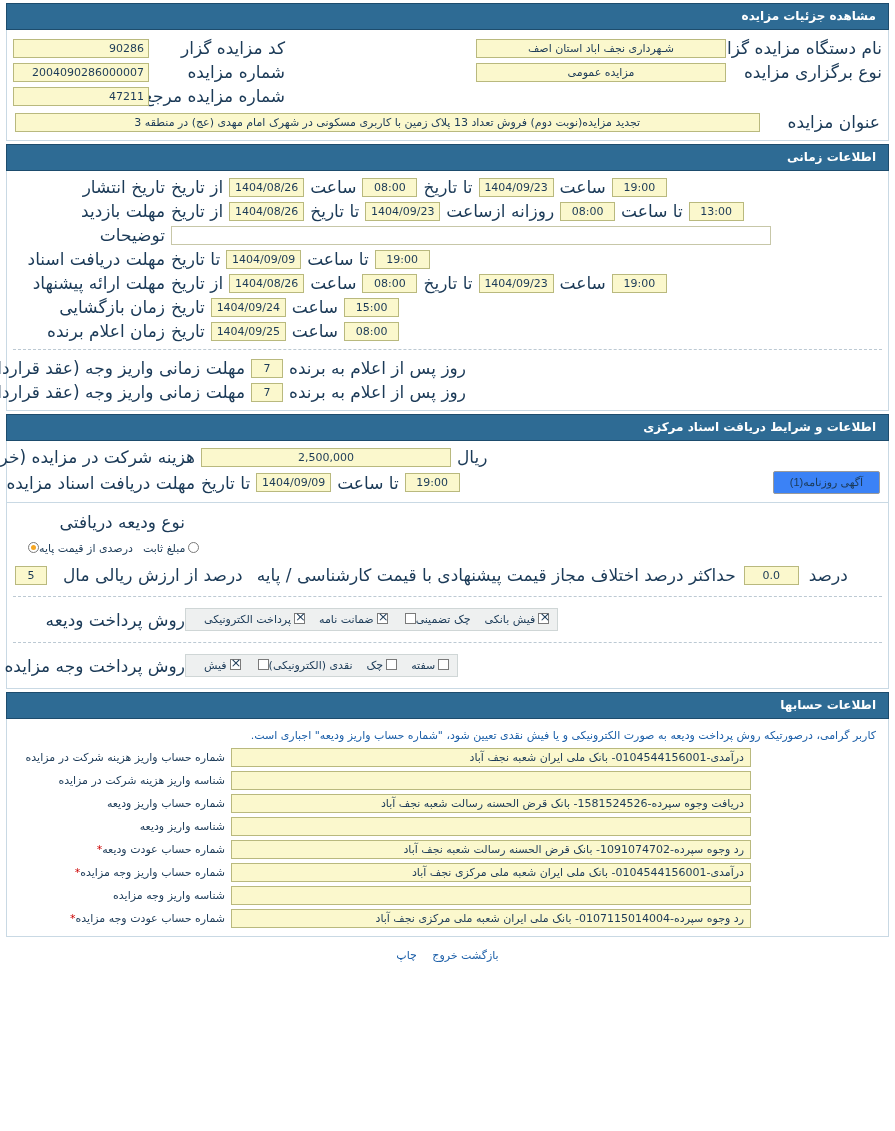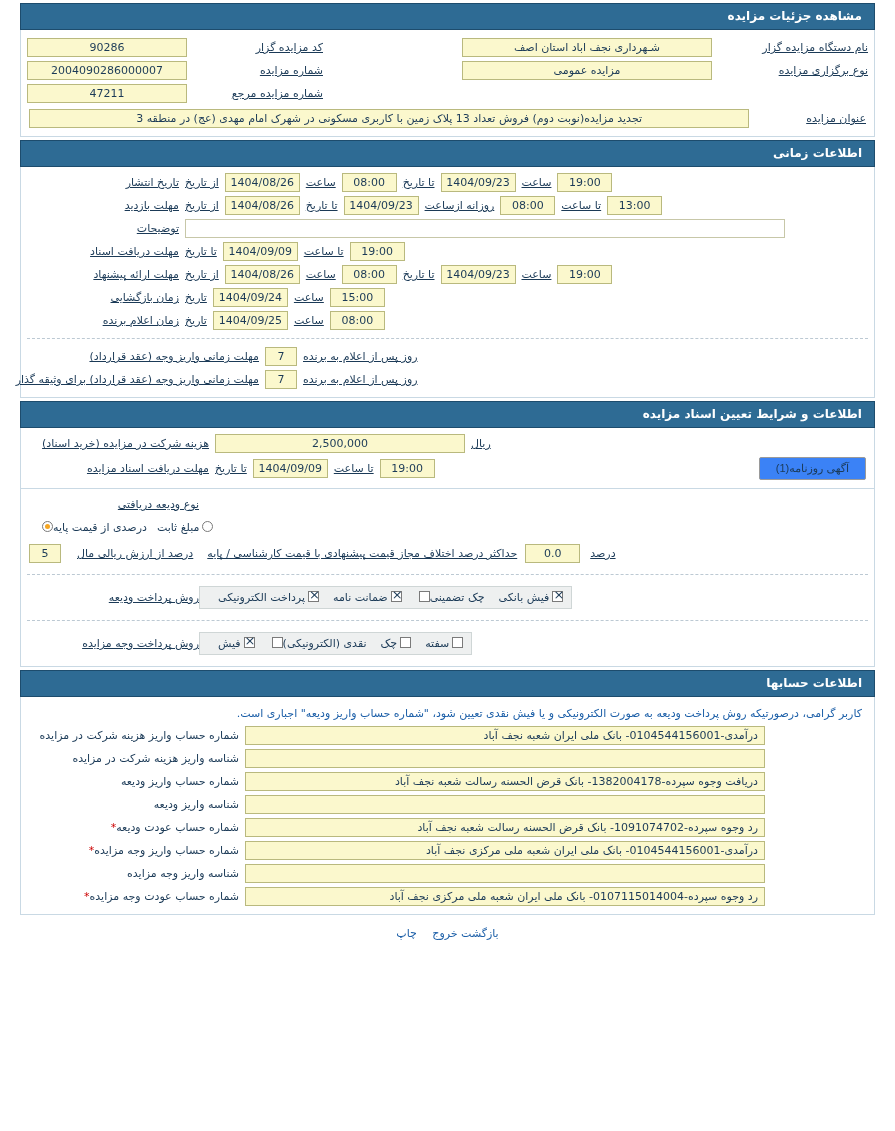--- a/index.html
+++ b/index.html
@@ -7,21 +7,21 @@
     margin: 0; padding: 0;
     background: #ffffff;
     font-family: "DejaVu Sans", "Liberation Sans", sans-serif;
   }
   body {
     width: 895px;
     min-height: 1131px;
     font-size: 11px;
     color: #1b3a57;
   }
-  .page { width: 895px; padding: 0 20px; }
+  .page { width: 895px; padding: 0 6px; }
 
   
   .section-bar {
     background: #2e6b94;
     color: #ffffff;
     font-size: 12px;
     font-weight: bold;
     text-align: right;
     padding: 5px 12px 6px 12px;
     margin: 3px 0 0 0;
@@ -39,23 +39,22 @@
     display: flex;
     flex-direction: row;
     align-items: center;
     justify-content: flex-start;
     padding: 2px 6px;
     gap: 6px;
   }
   .lbl {
     text-align: right;
     color: #1b3a57;
-    font-size: 11px;
+    font-size: 17px;
     white-space: nowrap;
-    text-decoration: underline;
   }
   .lbl-w {
     width: 170px;
     text-align: right;
     padding-left: 4px;
     flex: 0 0 auto;
   }
   .lbl-w2 { width: 150px; text-align: right; flex: 0 0 auto; }
 
   
@@ -68,21 +67,21 @@
     color: #1b3a57;
     text-align: center;
     padding: 0 4px;
     overflow: hidden;
     white-space: nowrap;
   }
   .fld.plain { background: #ffffff; border: 1px solid #c7c7a8; }
   .fld.w55  { width: 55px; }
   .fld.w75  { width: 75px; }
   .fld.w30  { width: 32px; }
-  .fld.w160 { width: 160px; }
+  .fld.w160 { width: 136px; text-align: right; }
   .fld.w250 { width: 250px; }
   .fld.w520 { width: 520px; }
   .fld.w600 { width: 600px; }
   .fld.right { text-align: right; padding-right: 6px; }
 
   
   .top-grid { display: flex; flex-direction: row; justify-content: space-between; }
   .top-col  { display: flex; flex-direction: column; gap: 4px; padding: 4px 4px; }
   .cell { display: flex; flex-direction: row; align-items: center; gap: 6px; }
 
@@ -280,21 +279,21 @@
       <div class="lbl" style="width:230px;">مهلت زمانی واریز وجه (عقد قرارداد)</div>
     </div>
     <div class="row">
       <div class="spacer"></div>
       <div class="lbl">روز پس از اعلام به برنده</div>
       <div class="fld w30">7</div>
       <div class="lbl" style="width:230px;">مهلت زمانی واریز وجه (عقد قرارداد) برای وثیقه گذار</div>
     </div>
   </div>
 
-  <div class="section-bar">اطلاعات و شرایط تعیین اسناد مزایده</div>
+  <div class="section-bar">اطلاعات و شرایط دریافت اسناد مرکزی</div>
   <div class="panel">
     <div class="row">
       <div class="spacer"></div>
       <div class="lbl">ریال</div>
       <div class="fld w250">2,500,000</div>
       <div class="lbl" style="width:180px;">هزینه شرکت در مزایده (خرید اسناد)</div>
     </div>
     <div class="row">
       <button class="btn">آگهی روزنامه(1)</button>
       <div class="spacer"></div>
@@ -384,21 +383,21 @@
       <div class="fld right w520">درآمدی-0104544156001- بانک ملی ایران شعبه نجف آباد</div>
       <div class="acct-lbl">شماره حساب واریز هزینه شرکت در مزایده</div>
     </div>
     <div class="acct-row">
       <div class="spacer"></div>
       <div class="fld right w520"></div>
       <div class="acct-lbl">شناسه واریز هزینه شرکت در مزایده</div>
     </div>
     <div class="acct-row">
       <div class="spacer"></div>
-      <div class="fld right w520">دریافت وجوه سپرده-1382004178- بانک قرض الحسنه رسالت شعبه نجف آباد</div>
+      <div class="fld right w520">دریافت وجوه سپرده-1581524526- بانک قرض الحسنه رسالت شعبه نجف آباد</div>
       <div class="acct-lbl">شماره حساب واریز ودیعه</div>
     </div>
     <div class="acct-row">
       <div class="spacer"></div>
       <div class="fld right w520"></div>
       <div class="acct-lbl">شناسه واریز ودیعه</div>
     </div>
     <div class="acct-row">
       <div class="spacer"></div>
       <div class="fld right w520">رد وجوه سپرده-1091074702- بانک قرض الحسنه رسالت شعبه نجف آباد</div>

